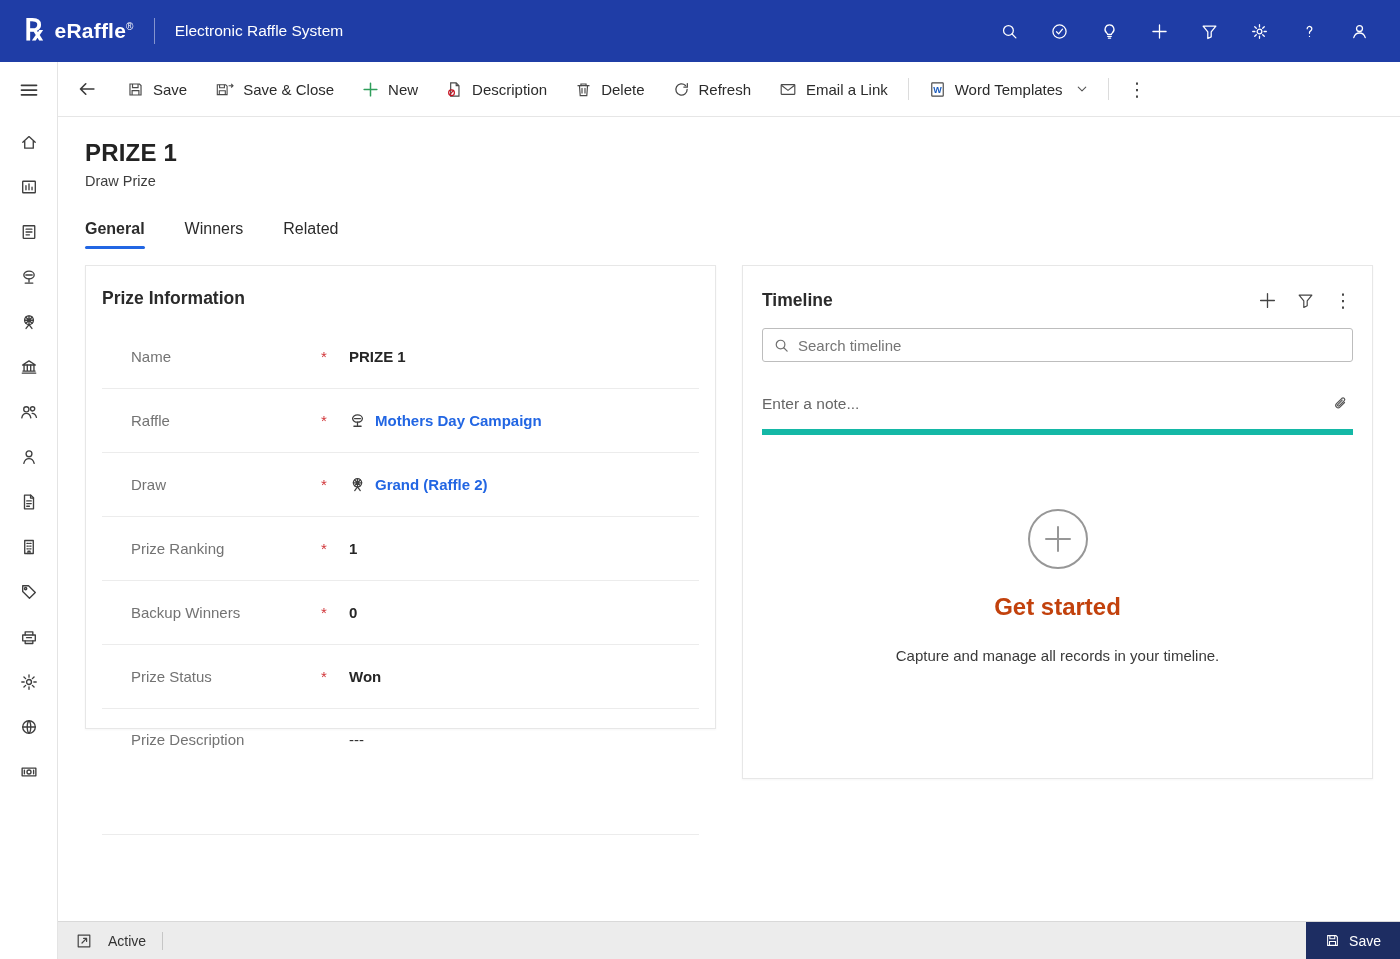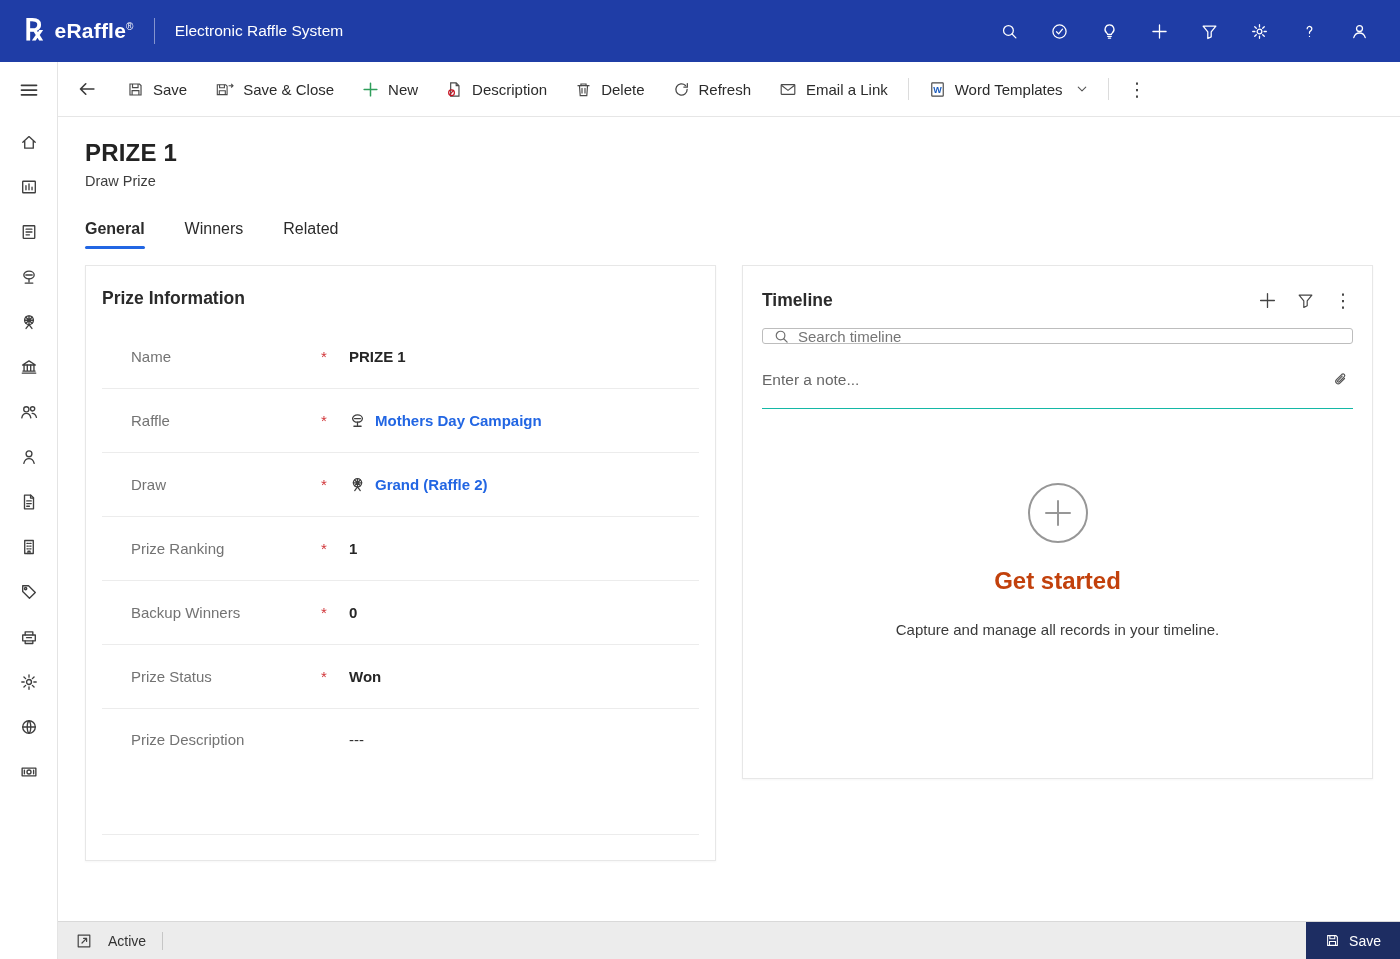--- a/index.html
+++ b/index.html
@@ -45,45 +45,45 @@
   .record-header{margin-top:22px}
   .record-title{font-size:24px;font-weight:700;color:#232323;letter-spacing:.2px}
   .record-sub{font-size:14.5px;color:#3d3d3d;margin-top:6px}
   .tabs{display:flex;margin-top:22px}
   .tab{font-size:16px;color:#2b2b2b;padding:9px 0 11px;margin-right:40px;position:relative}
   .tab.active{font-weight:600}
   .tab.active::after{content:"";position:absolute;left:0;right:0;bottom:0;height:3px;background:#2266E3;border-radius:2px}
 
   .cards{display:flex;gap:26px;margin-top:16px;align-items:flex-start}
   .card{border:1px solid #e7e7e7;background:#fff;width:631px;box-shadow:0 1px 2px rgba(0,0,0,.04)}
-  .prize-card{height:596px}
+  .prize-card{height:464px}
   .timeline-card{height:514px}
   .card-title{font-size:17.5px;font-weight:600;color:#2b2b2b;padding:22px 16px 16px}
 
   .f-rows{padding:0 16px}
   .f-row{display:flex;align-items:center;min-height:64px;border-bottom:1px solid #ececec}
   .f-label{width:219px;padding-left:29px;font-size:15px;color:#737373;flex:none}
   .f-req{width:28px;color:#d13438;font-size:15px;flex:none}
   .f-value{font-size:15px;font-weight:600;color:#262626;display:flex;align-items:center;gap:9px}
   .f-value.normal{font-weight:400;color:#333}
   .f-value a{color:#2266E3;text-decoration:none;font-weight:600}
   .lk-icon{display:flex;color:#3f3f3f}
   .f-row.desc{min-height:126px;align-items:flex-start;padding-top:22px}
   .f-spacer{height:38px}
 
   
   .tl-header{display:flex;align-items:center;justify-content:space-between;padding:18px 10px 12px 19px}
   .tl-title{font-size:17.5px;font-weight:600;color:#2b2b2b}
   .tl-actions{display:flex;align-items:center}
   .tl-action{width:38px;height:32px;display:flex;align-items:center;justify-content:center;color:#444;font-size:19px}
   .tl-search{margin:0 19px;display:flex;align-items:center;gap:9px;border:1px solid #bdbdbd;
-    border-radius:3px;height:16px;padding:0 11px;background:#fff}
+    border-radius:3px;height:34px;padding:0 11px;background:#fff}
   .tl-search input{border:none;outline:none;flex:1;font-size:15px;color:#333;background:transparent}
   .tl-search input::placeholder{color:#757575}
-  .tl-note{margin:8px 19px;display:flex;align-items:center;height:57px;border-bottom:1px solid #14b8a6}
+  .tl-note{margin:16px 19px;display:flex;align-items:center;height:57px;border-bottom:6px solid #14b8a6}
   .tl-note input{border:none;outline:none;flex:1;font-size:15.5px;color:#333;background:transparent}
   .tl-note input::placeholder{color:#666}
   .clip-btn{display:flex;align-items:center;color:#555;padding:4px}
   .tl-empty{display:flex;flex-direction:column;align-items:center;margin-top:72px}
   .circle-plus{color:#8f8f8f;display:flex}
   .gs-title{font-size:24px;font-weight:600;color:#c2410c;margin-top:22px}
   .gs-sub{font-size:15px;color:#3a3a3a;margin-top:26px}
 
   
   .statusbar{height:38px;background:#ececec;border-top:1px solid #d9d9d9;

